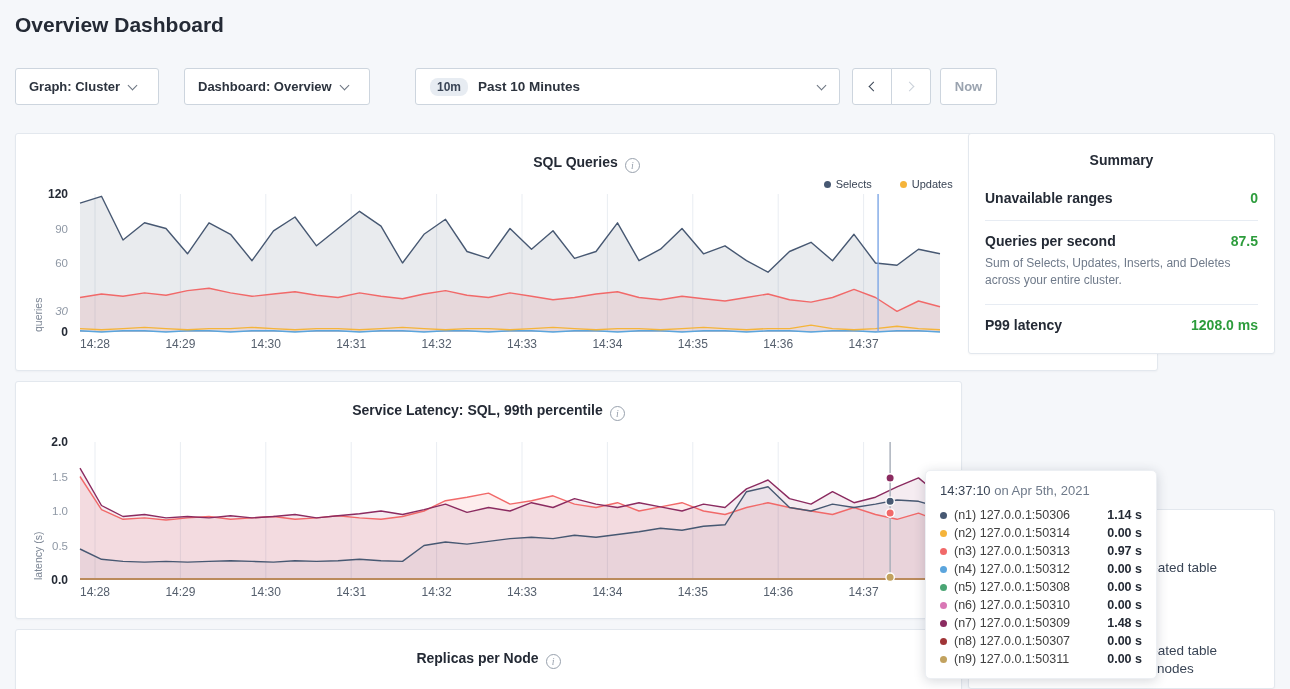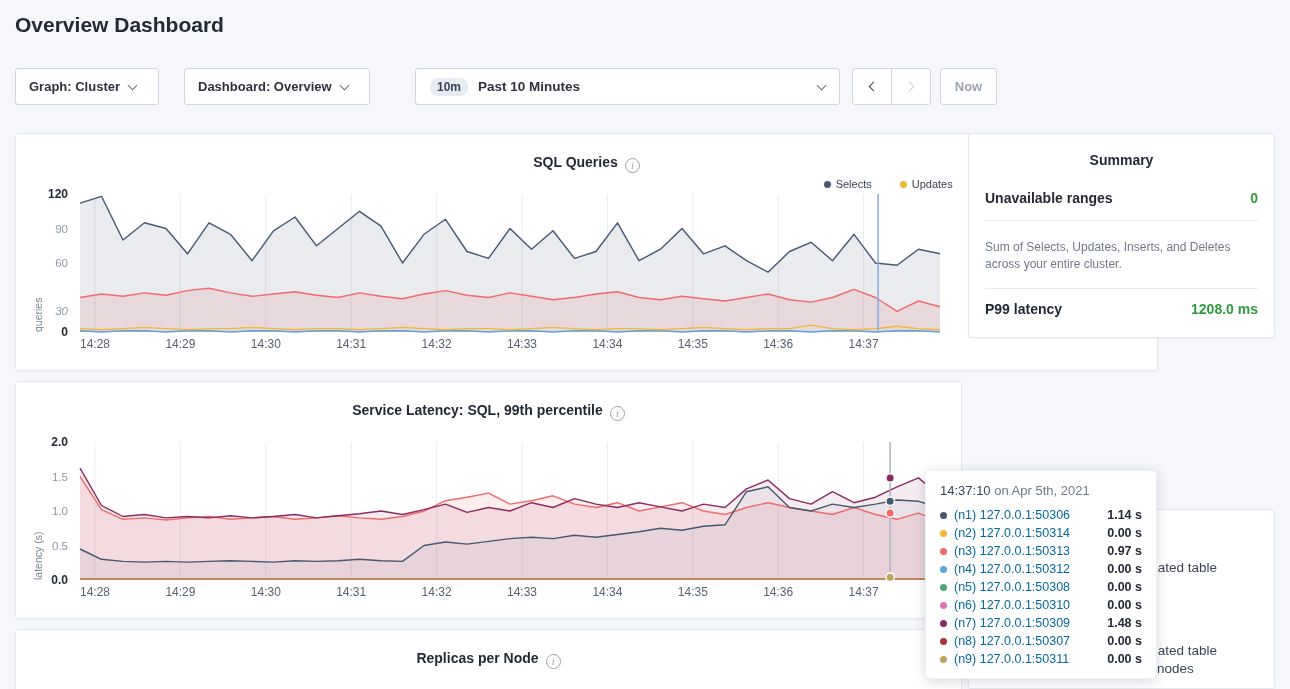--- a/index.html
+++ b/index.html
@@ -69,21 +69,21 @@
   .s-link { font-size:13px; font-weight:700; color:#2b7ce0; margin-left:9px; cursor:pointer; text-decoration:none; }
   .s-value { margin-left:auto; font-size:14px; font-weight:700; color:#2d9c3c; }
   .s-desc { font-size:12px; color:#6f7a8a; margin-top:6px; line-height:1.45; }
   
   .tooltip { position:absolute; left:925px; top:470px; width:232px; background:#fff; z-index:60;
     border:1px solid #eceff3; border-radius:5px; box-shadow:0 2px 12px rgba(30,40,60,.18); padding:12px 14px 10px; }
   .tt-header { font-size:13px; color:#6f7a8a; margin-bottom:8px; }
   .tt-time { color:#394455; }
   .tt-row { display:flex; align-items:center; height:18px; font-size:12.5px; }
   .tt-dot { width:7px; height:7px; border-radius:50%; margin-right:7px; flex:none; }
-  .tt-label { color:#0369a1; }
+  .tt-label { color:#404040; }
   .tt-value { margin-left:auto; font-weight:700; color:#242a35; }
   
   .event-frag { position:absolute; font-size:13.5px; color:#394455; z-index:5; white-space:nowrap; }
   .event-frag.f1 { left:1139px; top:560px; }
   .event-frag.f2 { left:1139px; top:643px; }
   .event-frag.f3 { left:1157px; top:661px; }
 </style>
 </head>
 <body>
 
@@ -249,20 +249,24 @@
 
 
   <div class="srow">
     <div class="srow-head">
       <span class="s-label">Unavailable ranges</span>
       <span class="s-value">0</span>
     </div>
   </div>
 
   <div class="srow">
+    <div class="srow-head">
+      <span class="s-label">Queries per second</span>
+      <span class="s-value">87.5</span>
+    </div>
     <div class="s-desc">Sum of Selects, Updates, Inserts, and Deletes across your entire cluster.</div>
   </div>
 
   <div class="srow">
     <div class="srow-head">
       <span class="s-label">P99 latency</span>
       <span class="s-value">1208.0 ms</span>
     </div>
   </div>
 </div>

